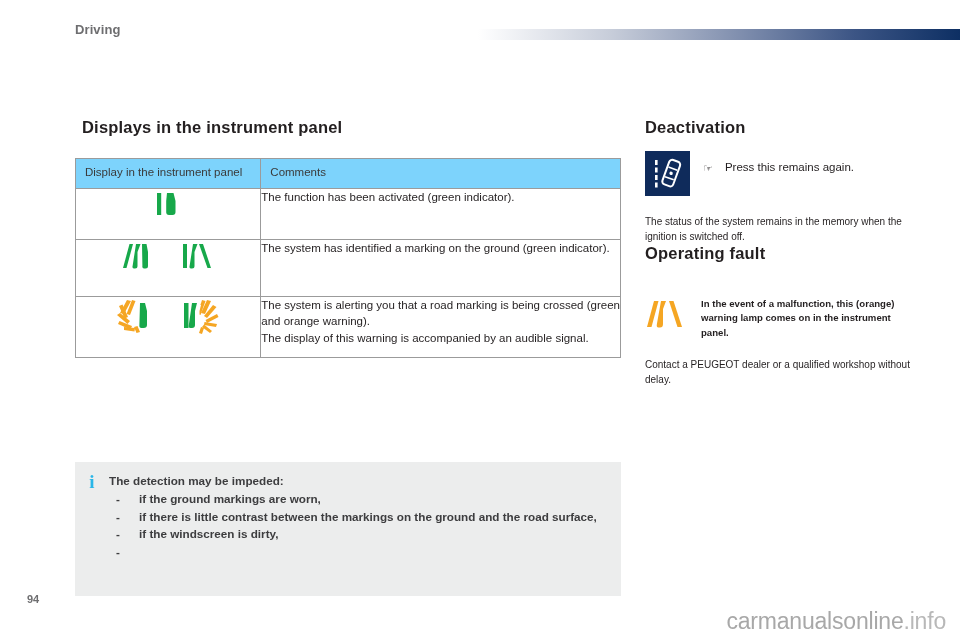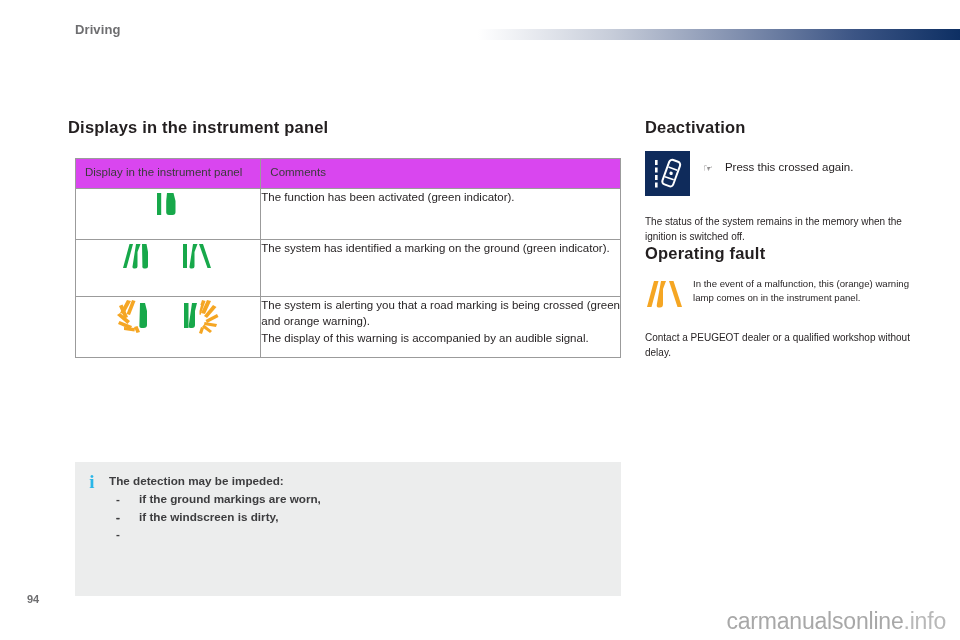--- a/index.html
+++ b/index.html
@@ -32,21 +32,21 @@
   .header-rule {
     position: absolute;
     left: 478px; top: 29px;
     width: 482px; height: 11px;
     background: linear-gradient(to right, #ffffff 0%, #c6ccd9 28%, #7e8dad 55%, #3c5585 78%, #0d2f63 100%);
   }
 
   
   .col-left {
     position: absolute;
-    left: 68px; top: 118px;
+    left: 82px; top: 118px;
     width: 546px;
   }
   h2.sub-head {
     margin: 0;
     font-size: 16.5px;
     font-weight: bold;
     color: #231f20;
     letter-spacing: 0.2px;
   }
 
@@ -57,21 +57,21 @@
     width: 546px;
     border-collapse: collapse;
     table-layout: fixed;
   }
   .disp-table th, .disp-table td {
     border: 1px solid #9b9b9b;
     vertical-align: top;
     padding: 0;
   }
   .disp-table thead th {
-    background: #d946ef;
+    background: #7dd3fc;
     font-weight: normal;
     font-size: 11.5px;
     color: #3a3a3a;
     text-align: left;
     padding: 7px 9px 8px 9px;
     height: 14px;
   }
   .col-icon { width: 185px; }
   .col-comment { width: 359px; }
 
@@ -174,24 +174,25 @@
     line-height: 1.3;
   }
   .para {
     margin: 18px 0 0 0;
     font-size: 10px;
     line-height: 1.45;
     color: #231f20;
   }
   .fault-head { margin-top: 34px; }
   .fault-block {
-    margin-top: 14px;
+    margin-top: 34px;
     display: flex;
     align-items: flex-start;
-    gap: 8px;
+    gap: 16px;
+    font-weight: bold;
   }
   .fault-icon {
     flex: 0 0 auto;
     width: 40px;
     padding-top: 2px;
   }
   .fault-text {
     flex: 1 1 auto;
     font-size: 9.6px;
     line-height: 1.5;
@@ -322,20 +323,21 @@
   <div class="info-icon">i</div>
   <div class="info-body">
     <p class="info-lead">The detection may be impeded:</p>
     <ul class="info-list">
       <li>
         <span class="dash">-</span>
         <span>if the ground markings are worn,</span>
       </li>
       <li>
         <span class="dash">-</span>
+        <span>if there is little contrast between the markings on the ground and the road surface,</span>
       </li>
       <li>
         <span class="dash">-</span>
         <span>if the windscreen is dirty,</span>
       </li>
       <li>
         <span class="dash">-</span>
       </li>
     </ul>
   </div>
@@ -357,21 +359,21 @@
         <g transform="rotate(20 26 22)">
           <rect x="20.5" y="9" width="11.5" height="26" rx="3.2" ry="3.2" fill="none" stroke="#ffffff" stroke-width="2"></rect>
           <path d="M21.6 17.2 L30.9 17.2" stroke="#ffffff" stroke-width="1.6"></path>
           <path d="M21.6 27.5 L30.9 27.5" stroke="#ffffff" stroke-width="1.6"></path>
           <circle cx="26.2" cy="22.3" r="1.7" fill="#ffffff"></circle>
         </g>
       </svg>
     </div>
     <div class="btn-caption">
       <span class="arrow-bullet">☞</span>
-      <span>Press this crossed again.</span>
+      <span>Press this remains again.</span>
     </div>
   </div>
 
   <p class="para">The status of the system remains in the memory when the ignition is switched off.</p>
 
   <h2 class="sub-head fault-head">Operating fault</h2>
 
   <div class="fault-block">
     <div class="fault-icon">
       <svg width="40" height="30" viewBox="0 0 40 30">

